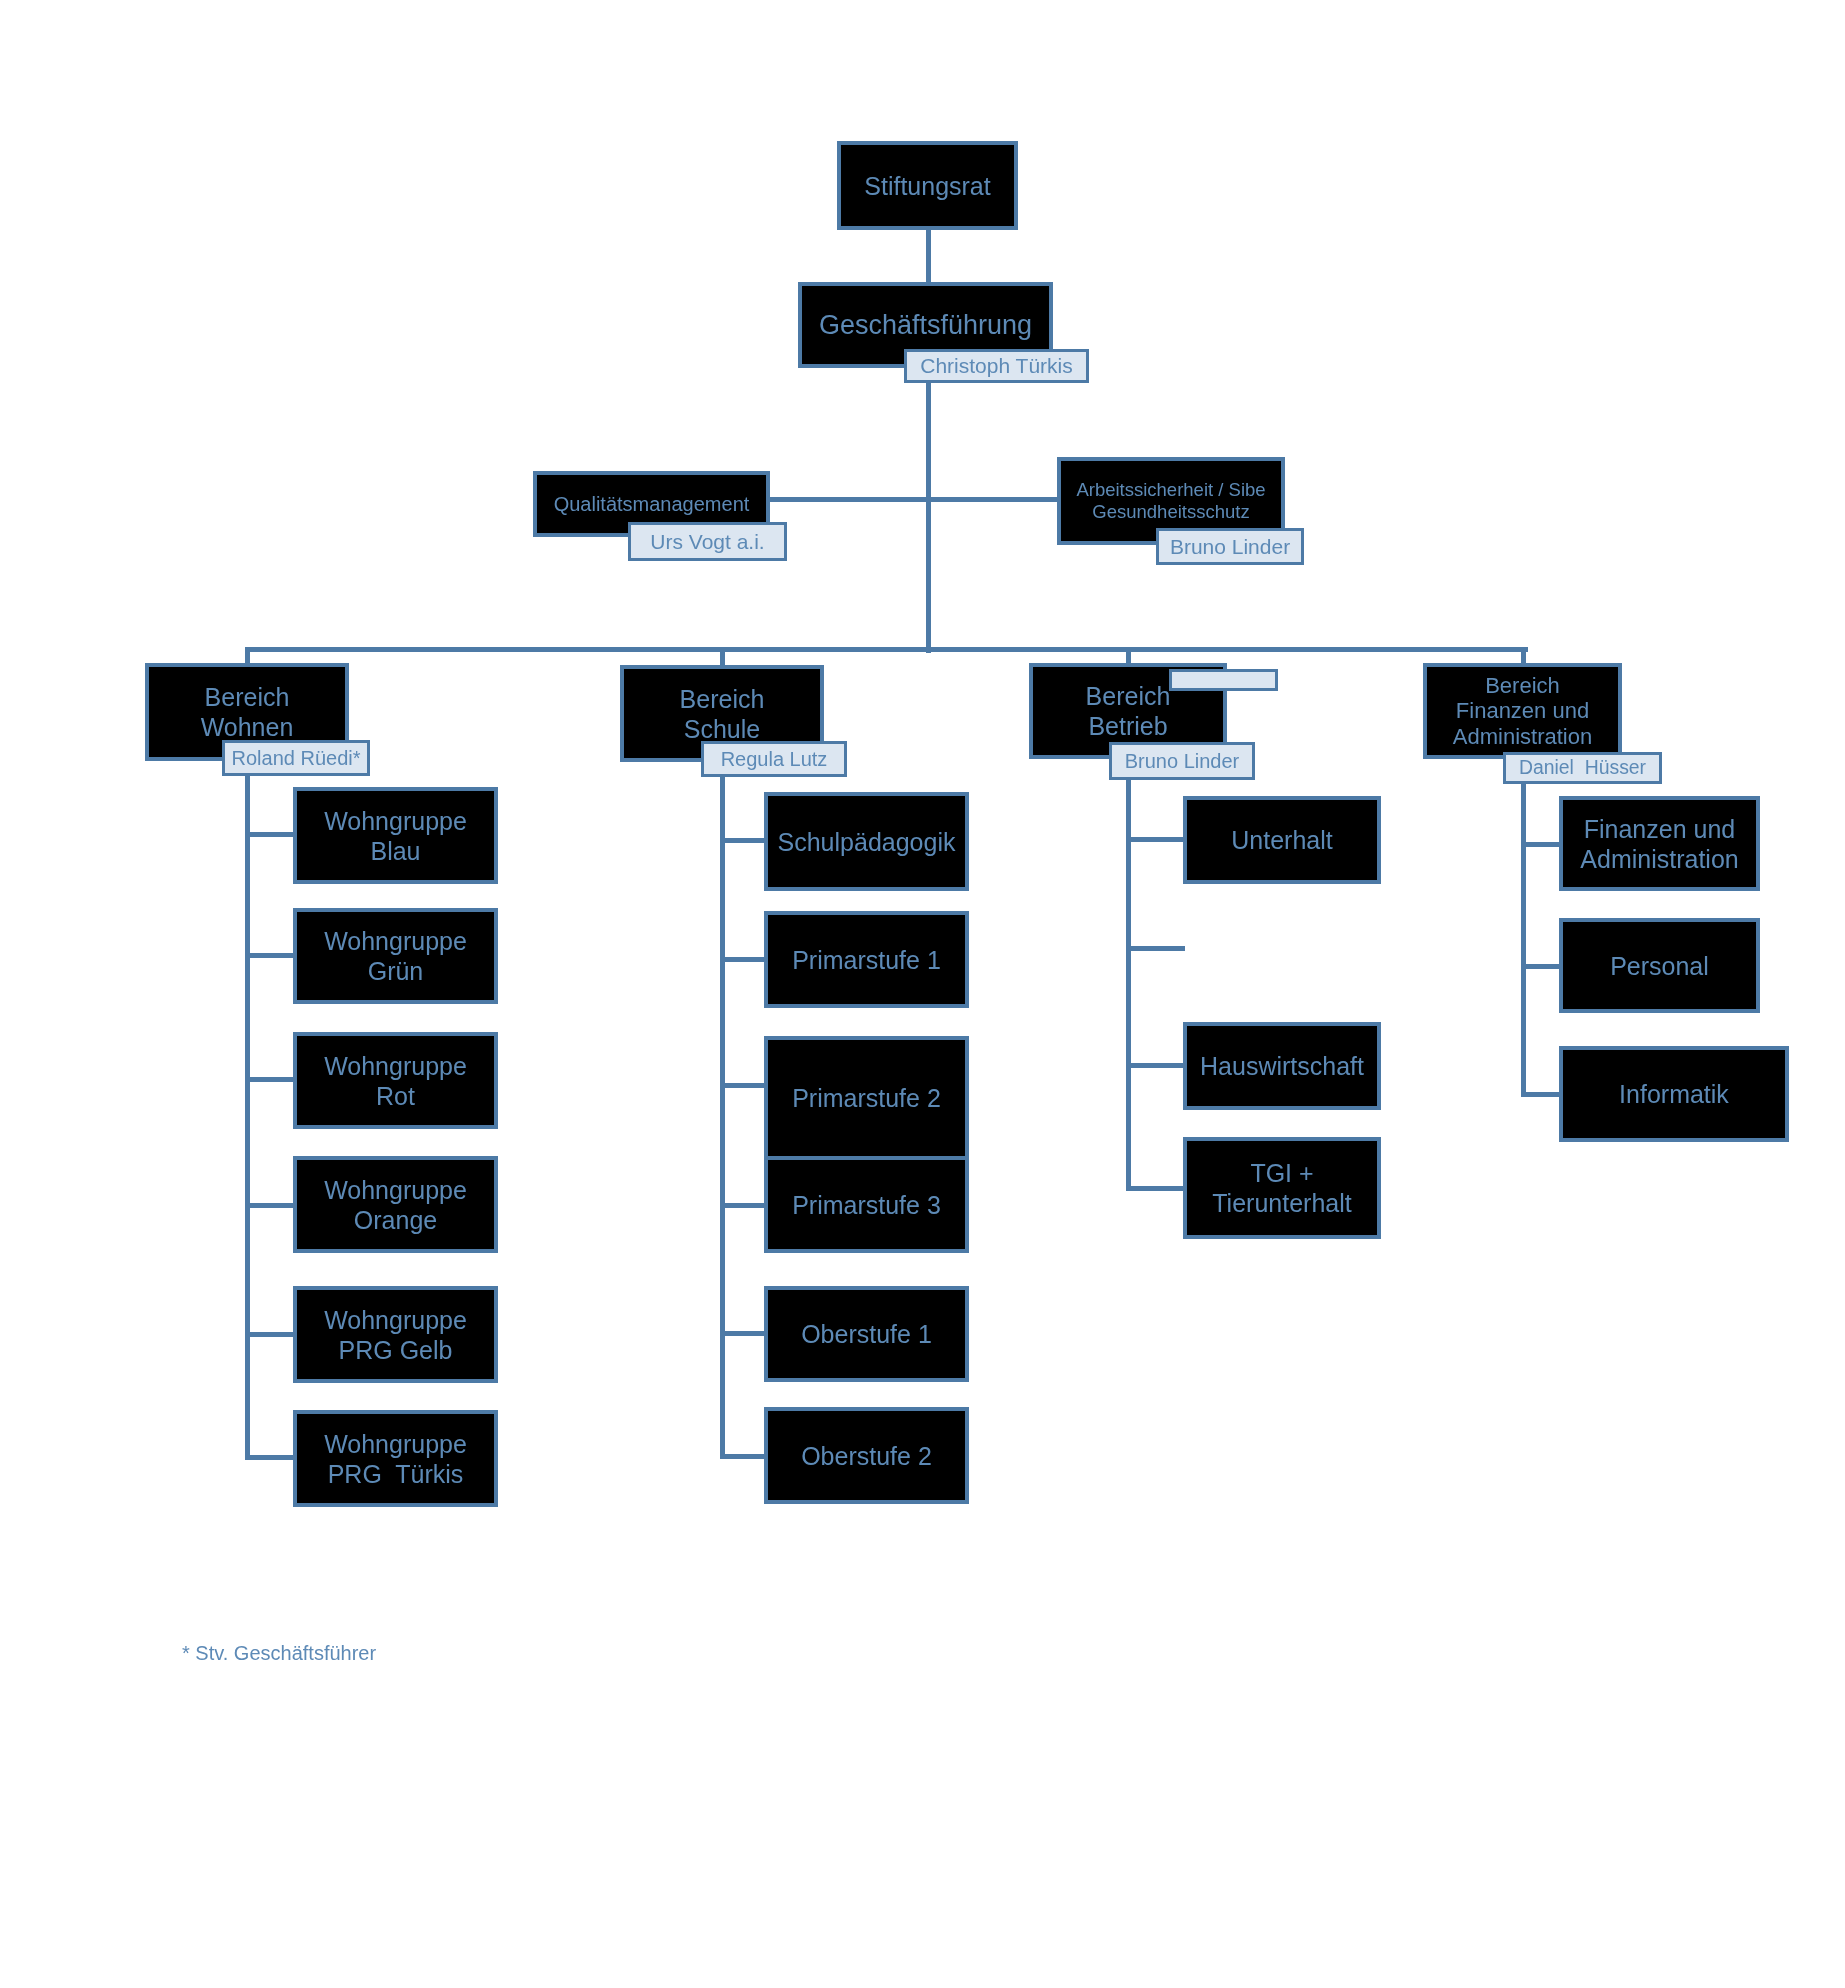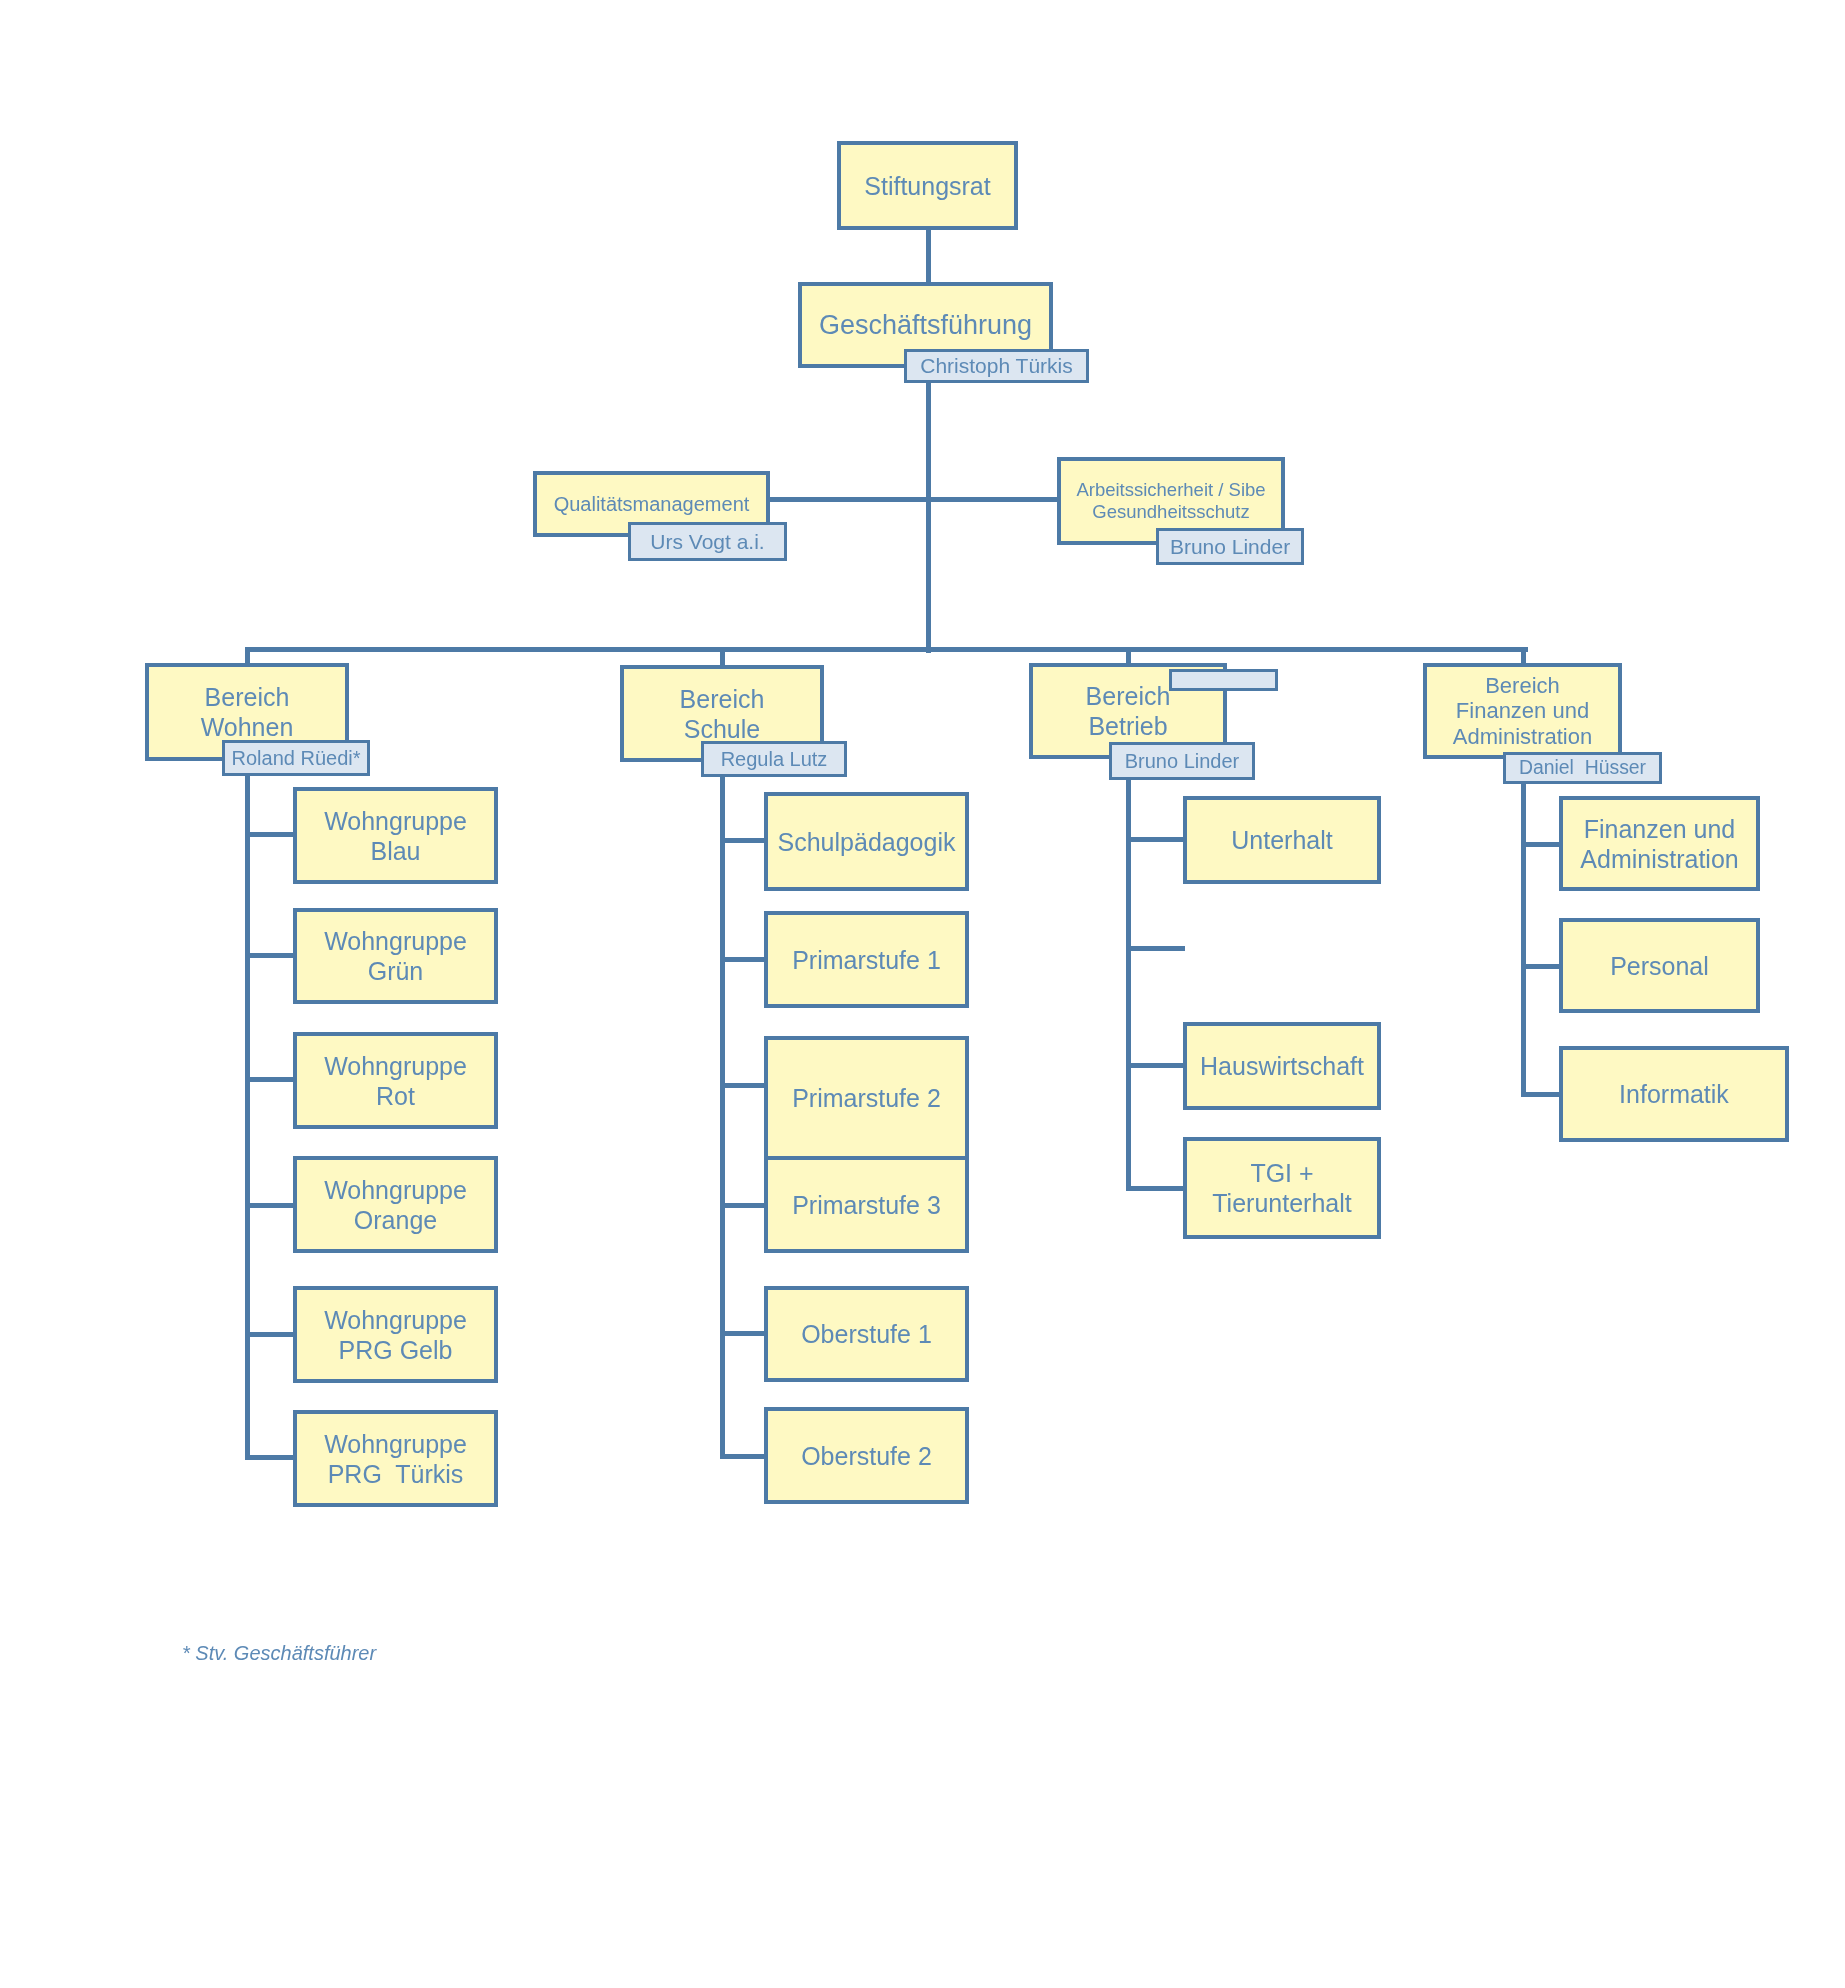--- a/index.html
+++ b/index.html
@@ -2,34 +2,34 @@
 <html style="font-size:14.8px"><head>
 <meta charset="utf-8">
 <style>
   html,body{margin:0;padding:0;background:#ffffff;}
   .canvas{
     position:relative;width:1846px;height:1989px;background:#ffffff;
     font-family:"Liberation Sans", sans-serif;overflow:hidden;
   }
   .ln{position:absolute;background:#4d7aa6;}
   .box{
-    position:absolute;box-sizing:border-box;background:#fef9c3;
+    position:absolute;box-sizing:border-box;background:#000000;
     border:4.6px solid #4d7aa6;color:#5d8ab6;
     display:flex;align-items:center;justify-content:center;
     text-align:center;white-space:pre-wrap;line-height:1.2;
     font-size:25px;
   }
   .tag{
     position:absolute;box-sizing:border-box;background:#dce6f1;
     border:3.7px solid #4d7aa6;color:#5d8ab6;
     display:flex;align-items:center;justify-content:center;
     text-align:center;white-space:pre;font-size:21px;line-height:1.1;
   }
   .footnote{
-    position:absolute;left:182px;top:1642px;color:#5d8ab6;font-size:20px;font-style:italic;
+    position:absolute;left:182px;top:1642px;color:#5d8ab6;font-size:20px;
   }
 </style>
 </head>
 <body>
 
 <div class="canvas">
 
   <div class="ln" style="left:926px;top:230px;width:4.6px;height:55px"></div>
   <div class="ln" style="left:926px;top:366px;width:4.6px;height:287px"></div>
   <div class="ln" style="left:769px;top:497px;width:290px;height:4.6px"></div>

